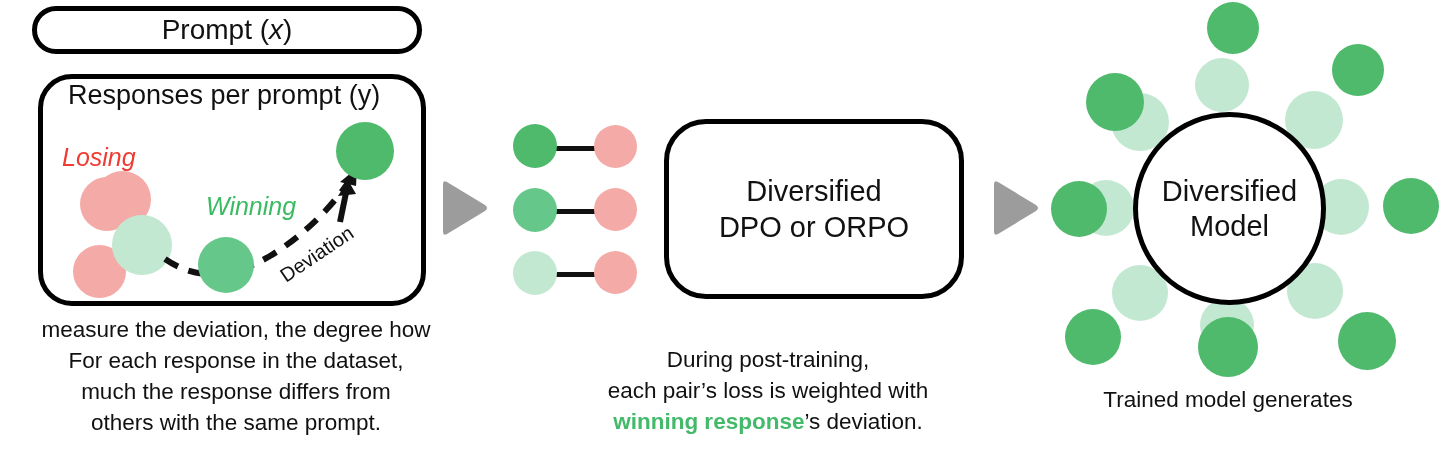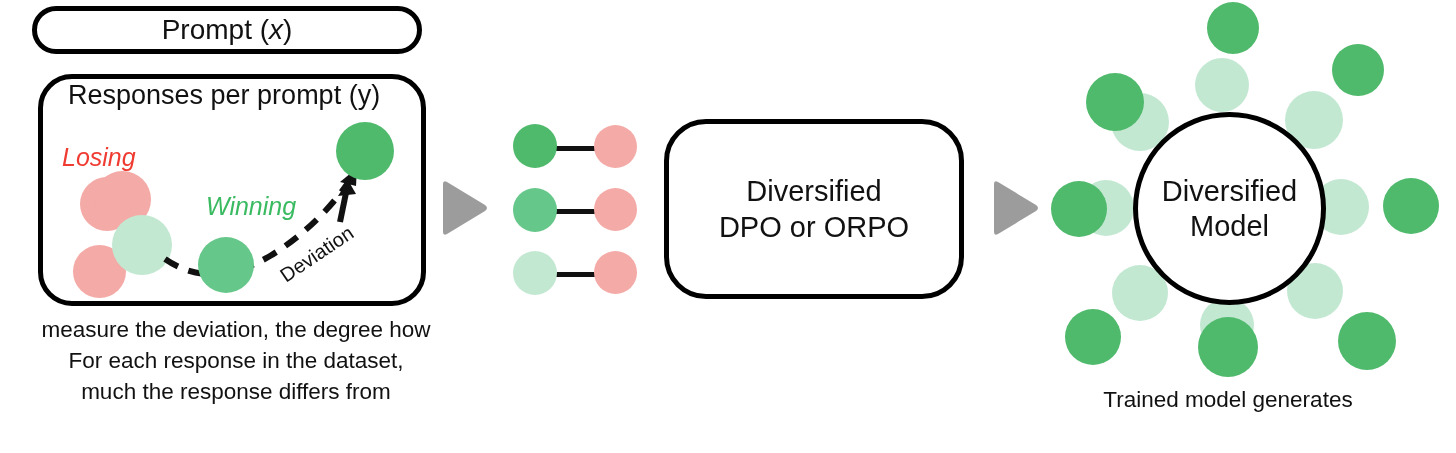--- a/index.html
+++ b/index.html
@@ -176,20 +176,21 @@
     <g>
       <path d="M 340 222 L 347 188" stroke="#111111" stroke-width="6" fill="none"></path>
       <polygon points="348,180 338,196 356,194" fill="#111111"></polygon>
     </g>
   </svg>
 
   <div class="caption" style="left:10px; top:314px; width:452px;">
     <div>measure the deviation, the degree how</div>
     <div>For each response in the dataset,</div>
     <div>much the response differs from</div>
+    <div>others with the same prompt.</div>
   </div>
 
   <svg class="tri-arrow" style="left:437px; top:178px;" width="54" height="60" viewBox="0 0 54 60">
     <path d="M 6 6 Q 6 2 10 4 L 48 27 Q 52 30 48 33 L 10 56 Q 6 58 6 54 Z" fill="#9c9c9c"></path>
   </svg>
 
   <div class="pair-line" style="left:543px; top:146px; width:62px;"></div>
   <div class="dot" style="left:513px; top:124px; width:44px; height:44px; background:#4fb96c;"></div>
   <div class="dot" style="left:594px; top:125px; width:43px; height:43px; background:#f4aaa6;"></div>
 
@@ -199,20 +200,27 @@
 
   <div class="pair-line" style="left:543px; top:272px; width:62px;"></div>
   <div class="dot" style="left:513px; top:251px; width:44px; height:44px; background:#c3e8d2;"></div>
   <div class="dot" style="left:594px; top:251px; width:43px; height:43px; background:#f4aaa6;"></div>
 
   <div class="proc-box" style="left:664px; top:119px; width:300px; height:180px;">
     <div class="proc-line">Diversified</div>
     <div class="proc-line">DPO or ORPO</div>
   </div>
 
+  <div class="caption" style="left:538px; top:344px; width:460px;">
+    <div>During post-training,</div>
+    <div>each pair’s loss is weighted with</div>
+    <div>
+      <span class="hl">winning response</span><span>’s deviation.</span>
+    </div>
+  </div>
 
   <svg class="tri-arrow" style="left:988px; top:178px;" width="54" height="60" viewBox="0 0 54 60">
     <path d="M 6 6 Q 6 2 10 4 L 48 27 Q 52 30 48 33 L 10 56 Q 6 58 6 54 Z" fill="#9c9c9c"></path>
   </svg>
 
   <div class="dot" style="left:1195px; top:58px; width:54px; height:54px; background:#c3e8d2;"></div>
   <div class="dot" style="left:1111px; top:93px; width:58px; height:58px; background:#c3e8d2;"></div>
   <div class="dot" style="left:1285px; top:91px; width:58px; height:58px; background:#c3e8d2;"></div>
   <div class="dot" style="left:1078px; top:180px; width:56px; height:56px; background:#c3e8d2;"></div>
   <div class="dot" style="left:1313px; top:179px; width:56px; height:56px; background:#c3e8d2;"></div>

